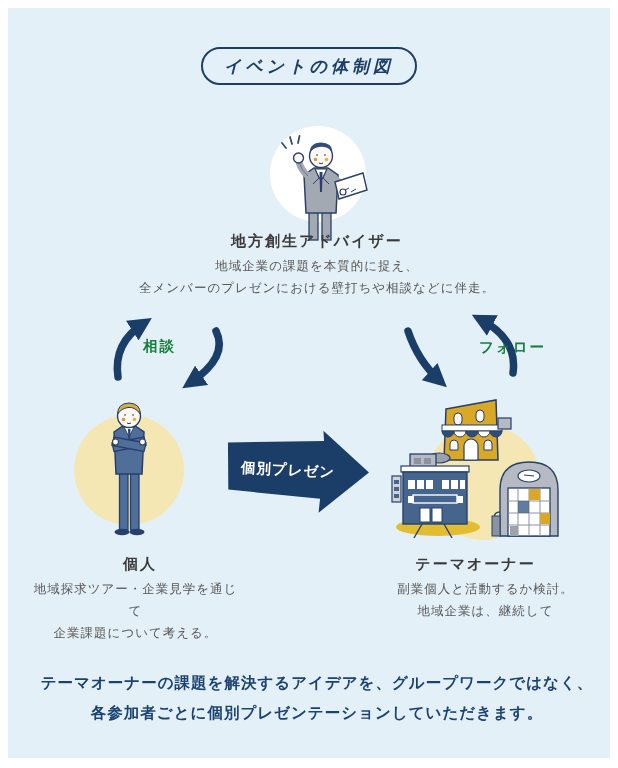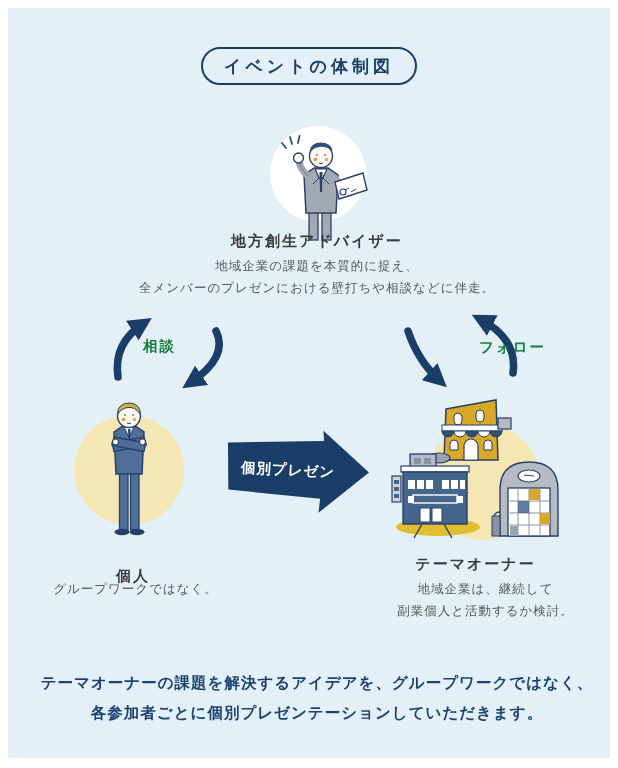--- a/index.html
+++ b/index.html
@@ -7,20 +7,21 @@
   body { font-family:"Liberation Sans","DejaVu Sans",sans-serif; }
   .page { position:relative; width:618px; height:768px; background:#ffffff; overflow:hidden; }
   .panel { position:absolute; left:8px; top:8px; width:602px; height:750px; background:#e4f0f7; }
 
   .title-pill {
     position:absolute; left:50%; top:39px; transform:translateX(-50%);
     width:216px; height:38px; border:2.5px solid #1b3e68; border-radius:999px;
     display:flex; align-items:center; justify-content:center;
     color:#1b3e68; font-size:17px; font-weight:bold; letter-spacing:4px;
     background:transparent;
+    font-style:italic;
   }
 
   .illus { position:absolute; }
 
   .advisor-name, .section-name {
     position:absolute; text-align:center; color:#3a3a3a;
     font-size:15px; font-weight:bold; letter-spacing:2px;
   }
   .advisor-name { left:0; top:224px; width:618px; }
   .desc {
@@ -35,21 +36,21 @@
   }
   .consult-label { left:135px; top:329px; }
   .follow-label { left:424px; top:330px;margin-left:47px; }
 
   .present-arrow { position:absolute; left:214px; top:420px; width:152px; height:86px; transform:rotate(2deg); }
   .present-label {
     position:absolute; left:14px; top:33px; width:104px; text-align:center;
     color:#ffffff; font-size:14.5px; font-weight:bold; letter-spacing:1px; transform:rotate(1deg);
   }
 
-  .individual-name { left:25px; top:547px; width:200px;margin-top:12px; }
+  .individual-name { left:32px; top:547px; width:200px; }
   .individual-desc { left:25px; top:571px; width:205px; }
   .owner-name { left:365px; top:547px; width:205px; }
   .owner-desc { left:375px; top:571px; width:205px; }
 
   .footer-note {
     position:absolute; left:0; top:660px; width:618px; text-align:center;
     color:#1c4370; font-size:15.5px; font-weight:bold; letter-spacing:1px; line-height:1.95;
   }
   .footer-note span { display:block; }
 </style>
@@ -206,27 +207,28 @@
         <rect x="154" y="121" width="10" height="11" fill="#d9a826"></rect>
         <rect x="132" y="109" width="11" height="12" fill="#45658d" opacity="0.85"></rect>
         <rect x="124" y="134" width="8" height="10" fill="#9aa2ae"></rect>
         <path d="M108,144 L108,126 q0,-6 6,-6" fill="none" stroke="#27406b" stroke-width="1.3"></path>
         <rect x="106" y="124" width="8" height="20" fill="#8b93a0" stroke="#27406b" stroke-width="1"></rect>
       </g>
     </svg>
 
     <div class="section-name individual-name">個人</div>
     <div class="desc individual-desc">
-      <span>グループワークではなく。</span>
+      <span>地域探求ツアー・企業見学を通じて</span>
+      <span>企業課題について考える。</span>
     </div>
 
     <div class="section-name owner-name">テーマオーナー</div>
     <div class="desc owner-desc">
+      <span>副業個人と活動するか検討。</span>
       <span>地域企業は、継続して</span>
-      <span>副業個人と活動するか検討。</span>
     </div>
 
     <div class="footer-note">
       <span>テーマオーナーの課題を解決するアイデアを、グループワークではなく、</span>
       <span>各参加者ごとに個別プレゼンテーションしていただきます。</span>
     </div>
 
   </div>
 </div>
 

